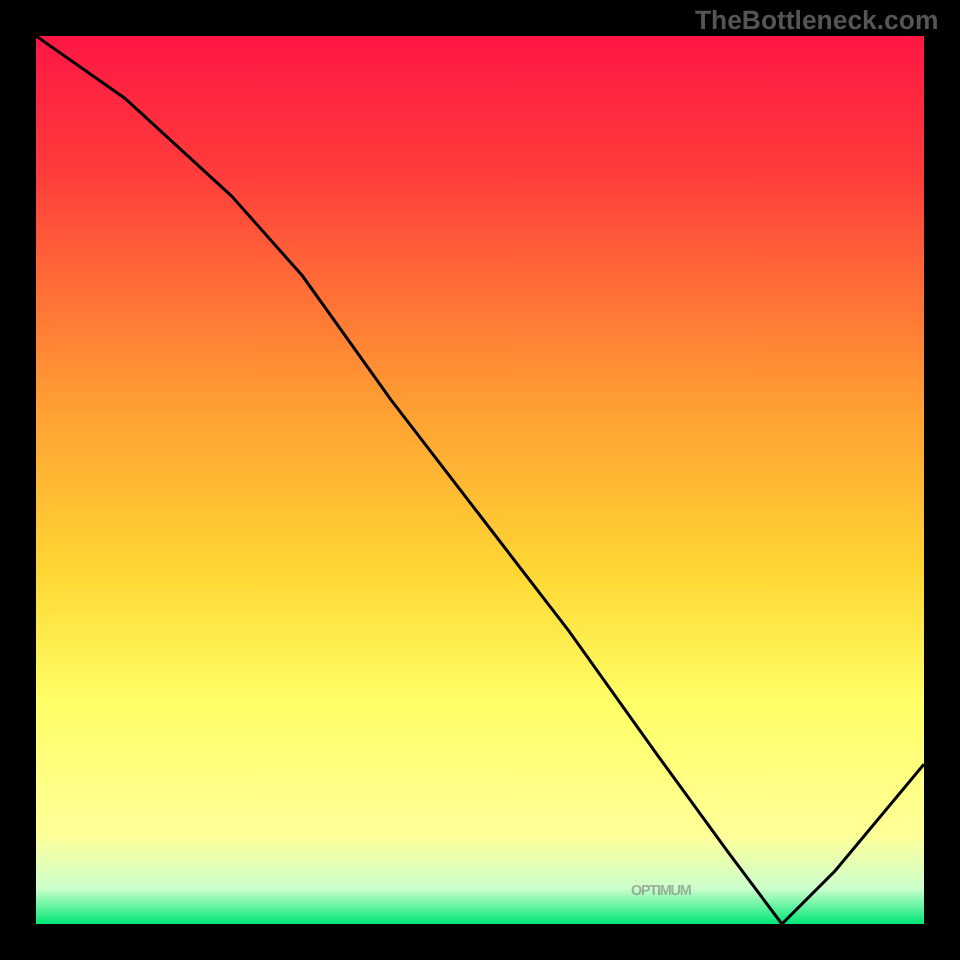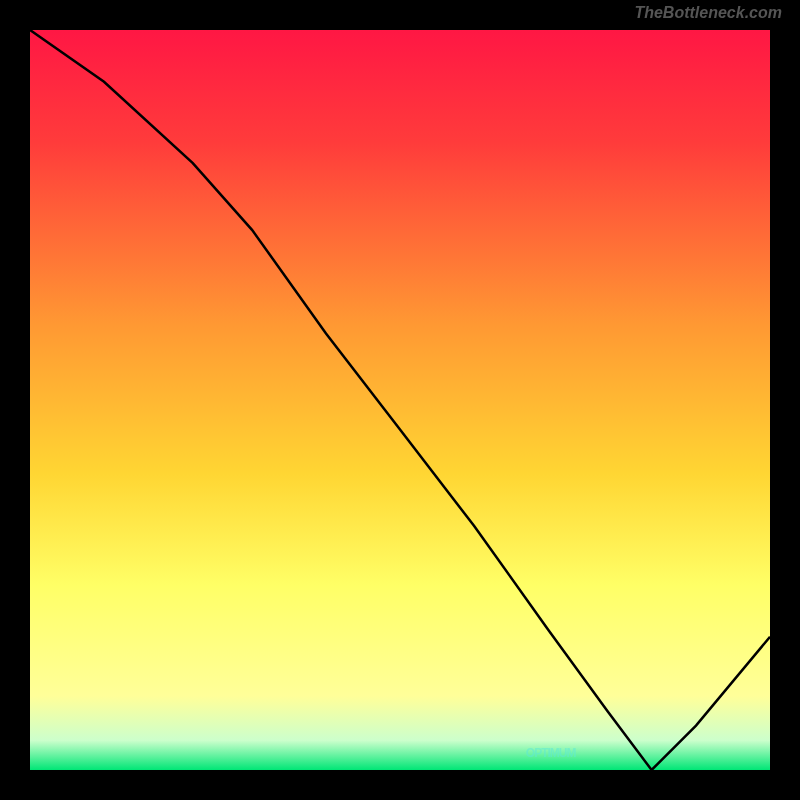--- a/index.html
+++ b/index.html
@@ -9,45 +9,44 @@
     background: #000;
     position: relative;
     font-family: Arial, sans-serif;
     overflow: hidden;
   }
   .attribution {
     position: absolute;
     top: 4px;
     right: 18px;
     color: #555;
-    font-size: 16px;
+    font-size: 22px;
     font-weight: bold;
     z-index: 10;
-    font-style: italic;
   }
   .plot-area {
     position: absolute;
     left: 30px;
     top: 30px;
     width: 740px;
     height: 740px;
     overflow: hidden;
   }
   .bg-svg {
     position: absolute;
     inset: 0;
     width: 100%;
     height: 100%;
   }
   .highlight {
     position: absolute;
-    bottom: 10px;
+    bottom: 21px;
     left: 67%;
     width: 20%;
-    color: #5eead4;
+    color: #737373;
     font-size: 12px;
     font-weight: bold;
     letter-spacing: -1px;
     opacity: 0.55;
   }
 </style>
 </head>
 <body>
 
 <div class="attribution">TheBottleneck.com</div>

